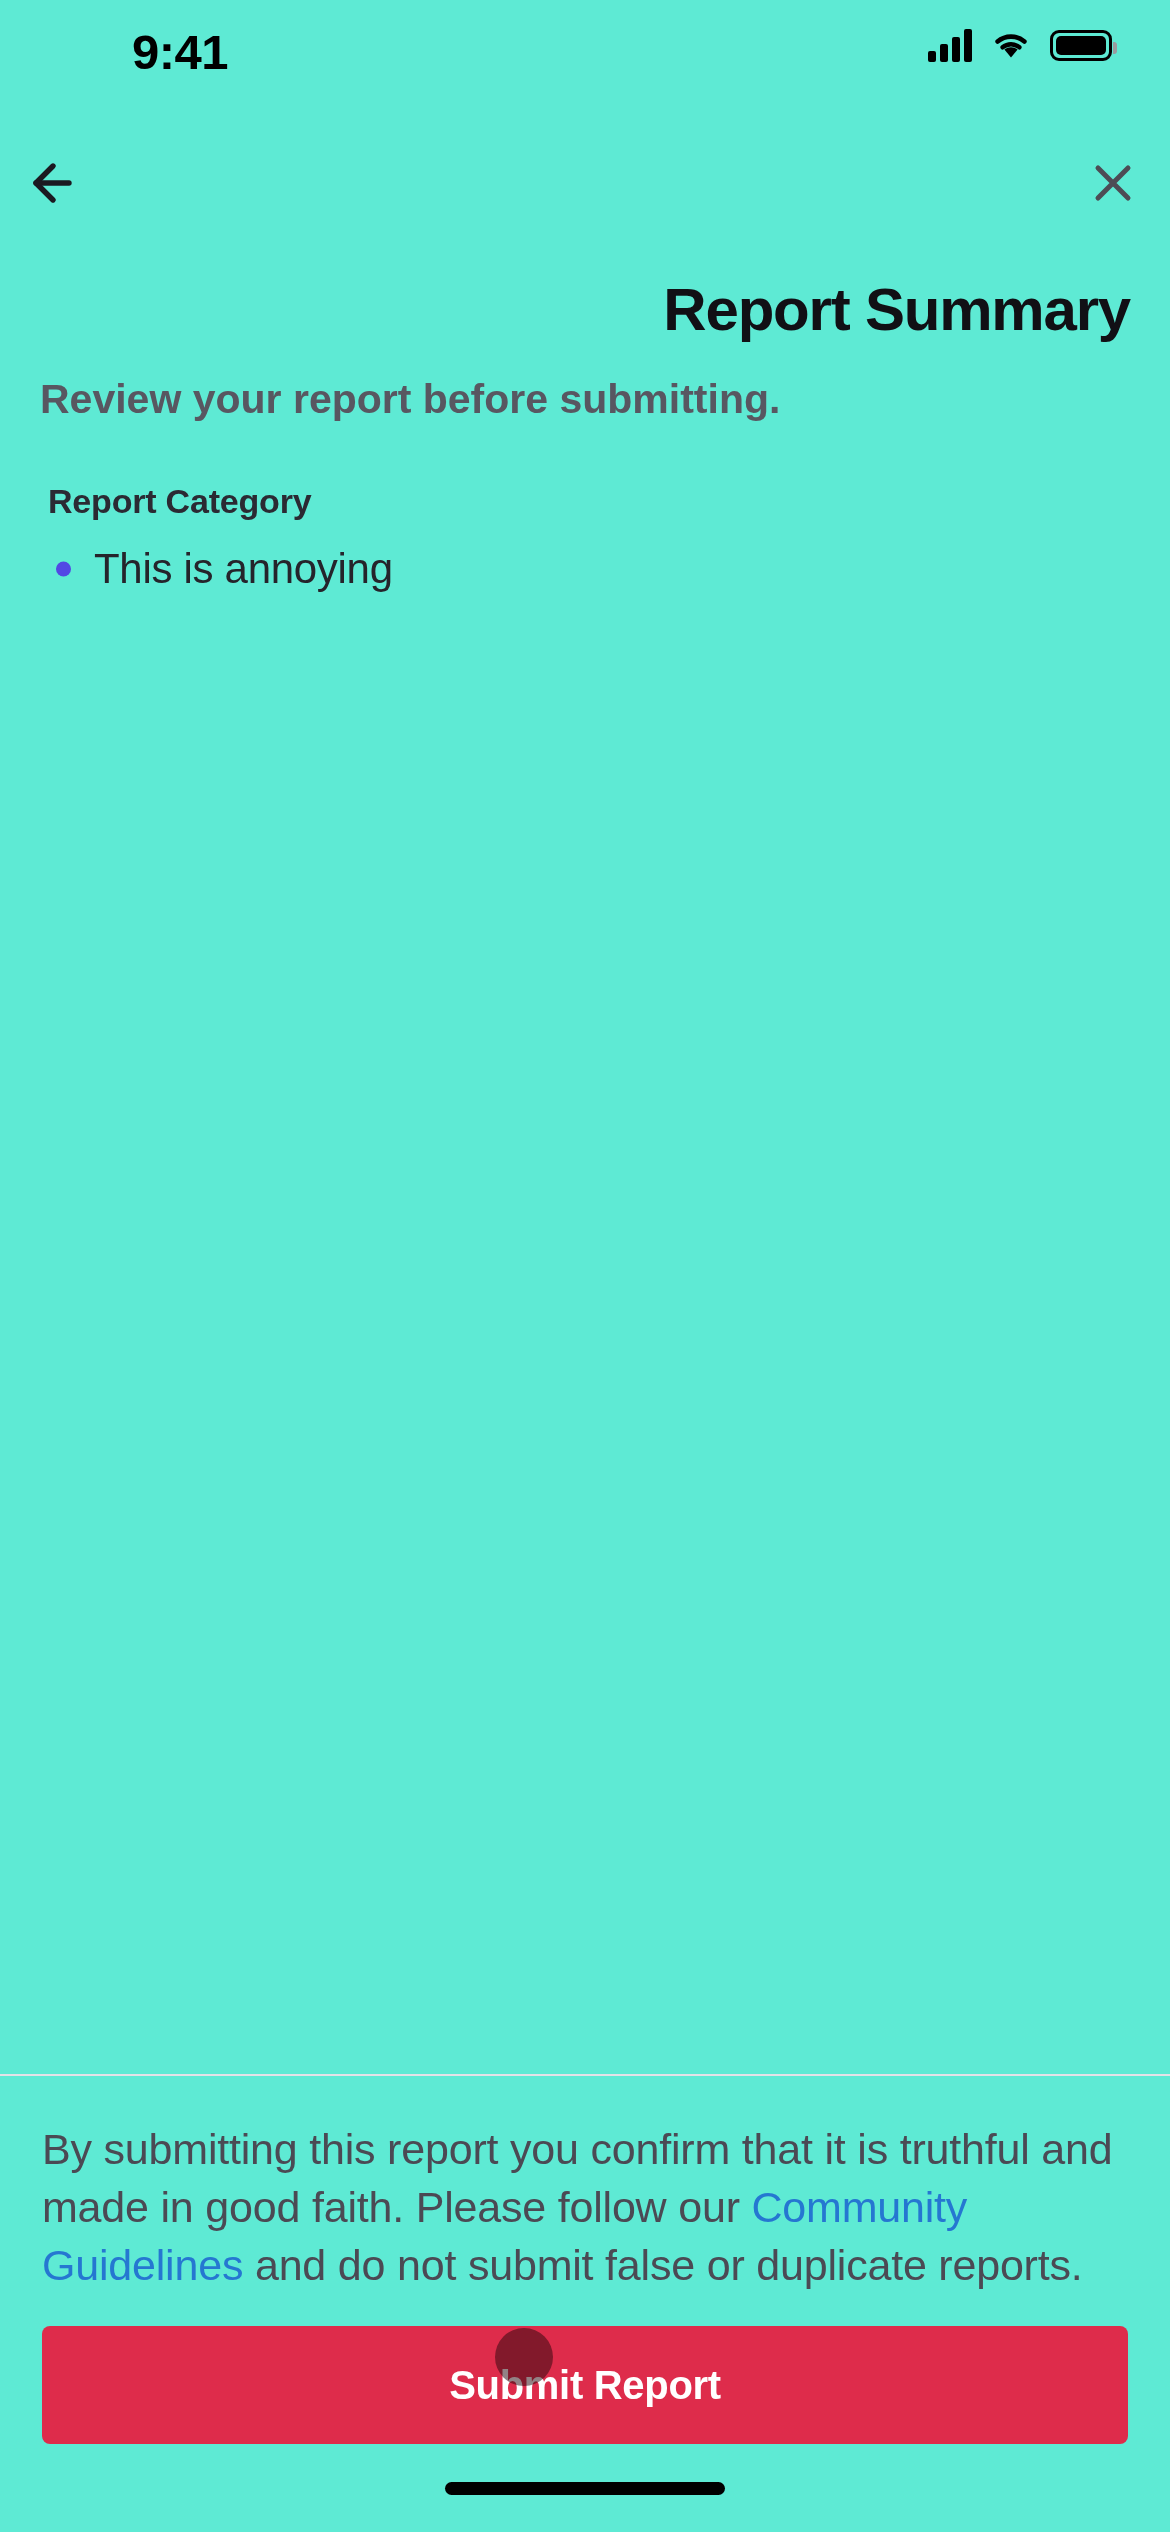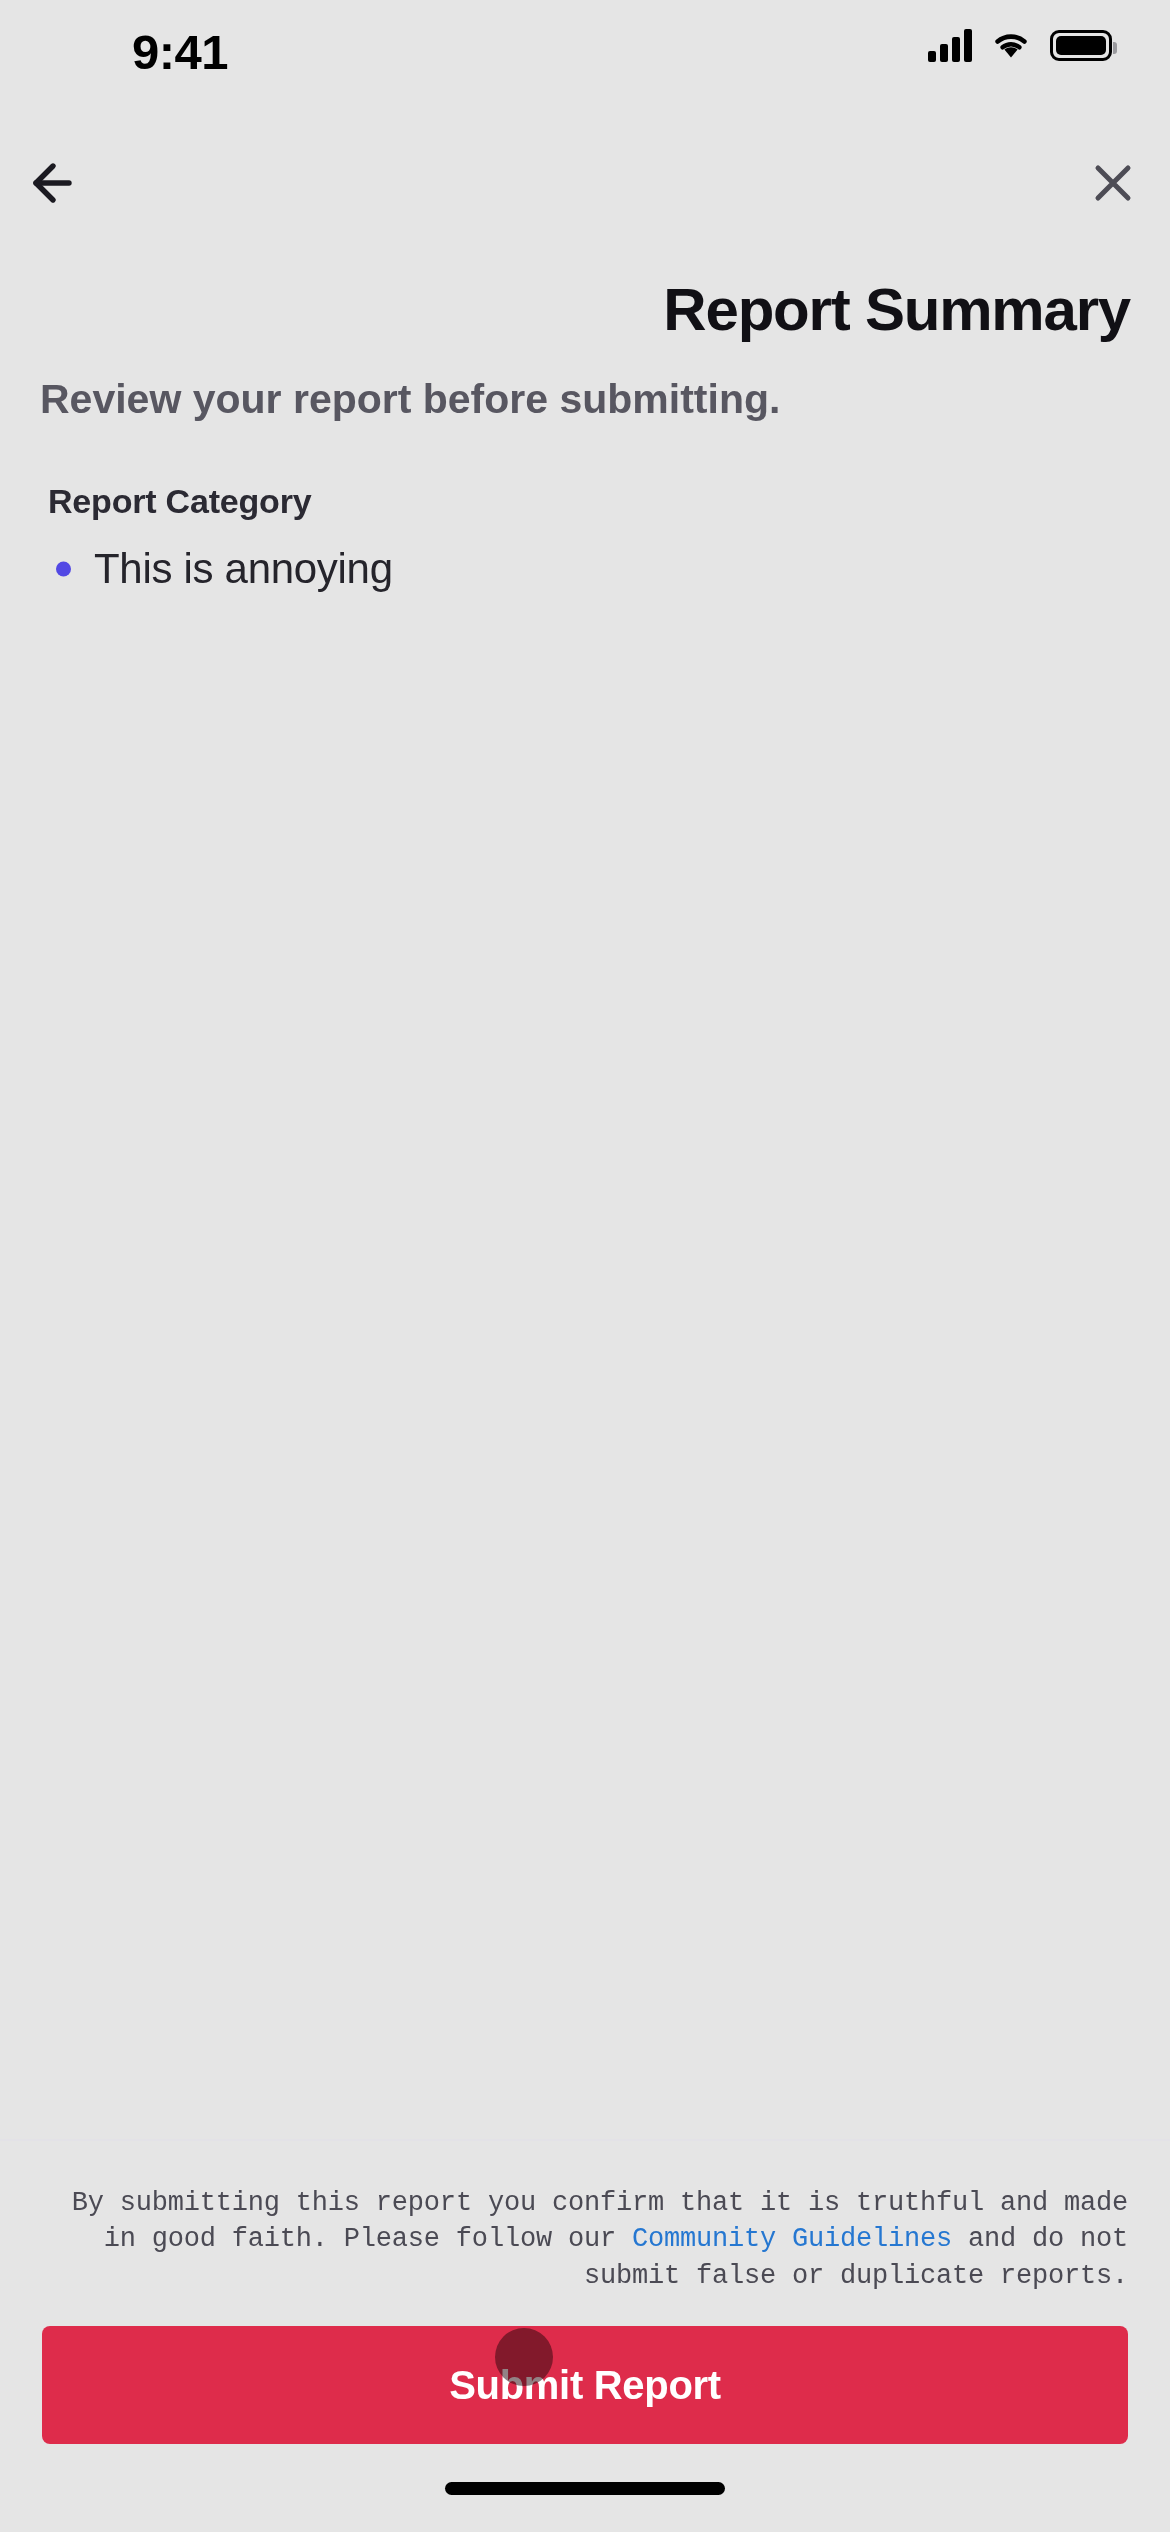--- a/index.html
+++ b/index.html
@@ -5,21 +5,21 @@
   * { margin:0; padding:0; box-sizing:border-box; }
   html, body {
     width:1170px; height:2532px;
     background:#F8F7FA;
     font-family:"Liberation Sans", sans-serif;
     overflow:hidden;
   }
   .phone {
     position:relative;
     width:1170px; height:2532px;
-    background:#e5e5e5;
+    background:#5eead4;
     display:flex; flex-direction:column;
   }
 
   
   .statusbar {
     position:relative;
     height:130px;
     flex:0 0 130px;
   }
   .status-time {
@@ -156,27 +156,26 @@
     line-height:1.15;
   }
 
   
   .footer {
     flex:0 0 auto;
     border-top:2px solid #E3E2E7;
     padding:44px 42px 0 42px;
   }
   .disclaimer {
-    text-align:right;
-    font-size:27px;
+    text-align:left;
+    font-size:43px;
     font-weight:400;
     line-height:1.35;
     color:#4B4A54;
     letter-spacing:-0.2px;
-    font-family:Liberation Mono, monospace;
   }
   .disclaimer .link {
     color:#2577D1;
     text-decoration:none;
     cursor:pointer;
   }
   .submit-wrap {
     position:relative;
     margin-top:32px;
   }

